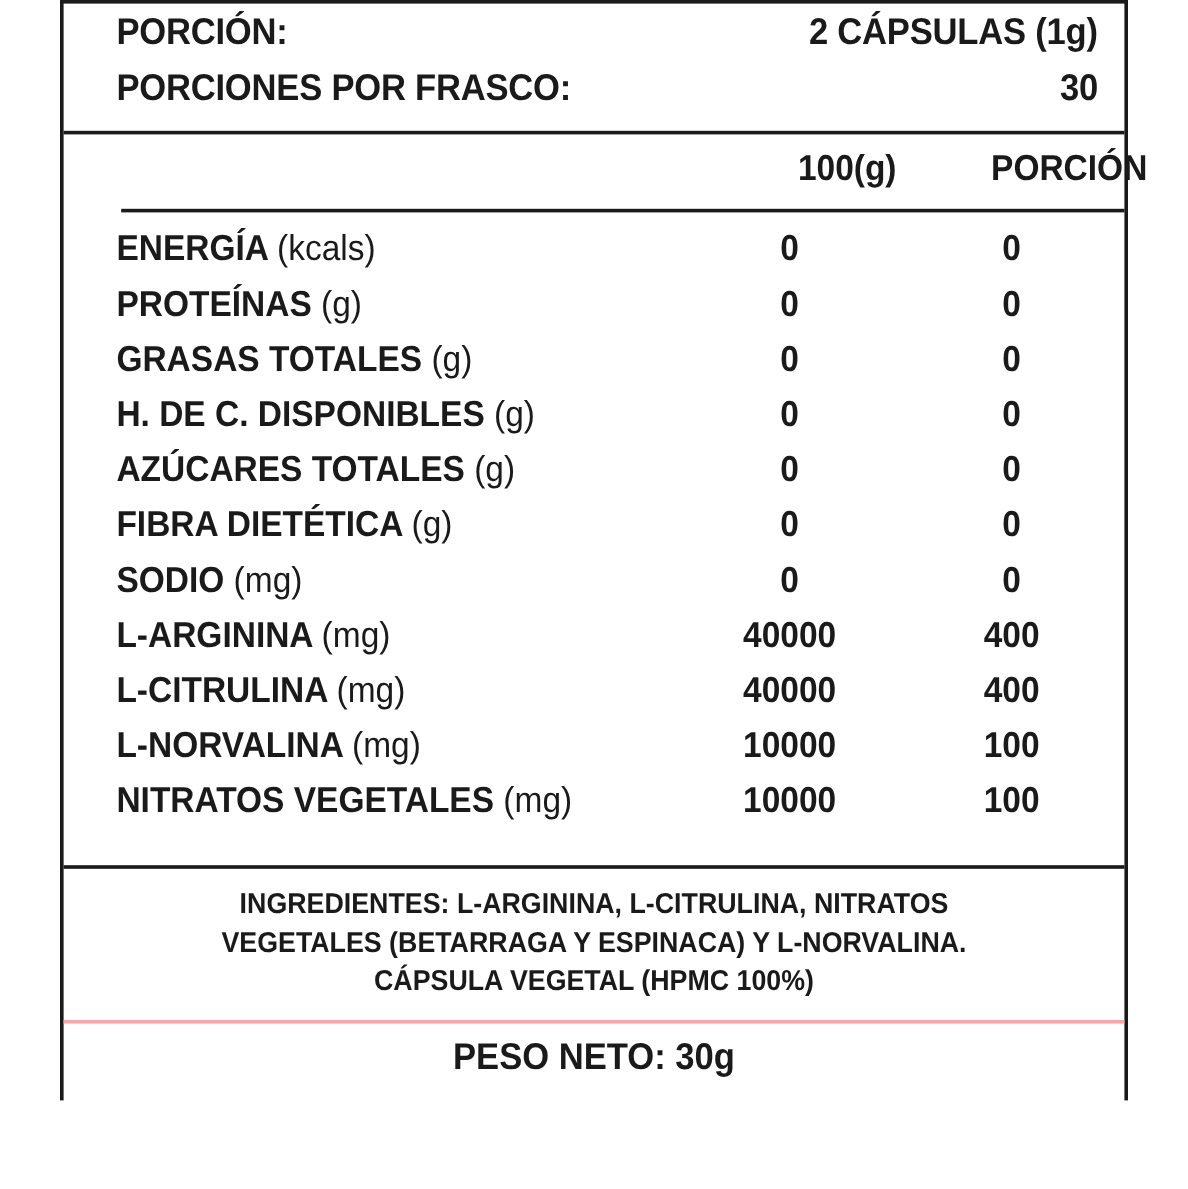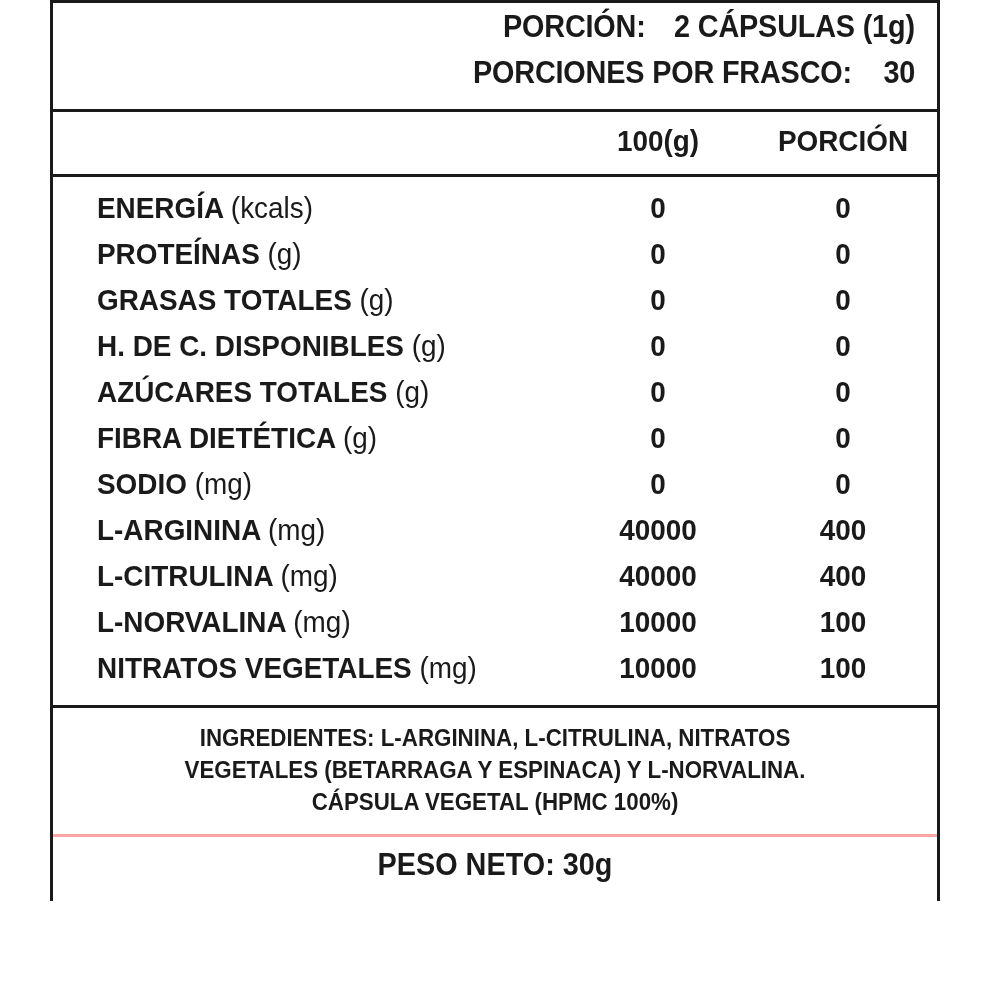--- a/index.html
+++ b/index.html
@@ -28,59 +28,60 @@
   }
 
   
   .serving-block {
     border-bottom: 3px solid #1a1a1a;
     padding: 6px 22px 8px 44px;
   }
   .serving-row {
     display: flex;
     align-items: baseline;
-    justify-content: flex-end;
+    justify-content: space-between;
     height: 46px;
   }
   .serving-label,
   .serving-value {
     font-size: 31px;
     font-weight: 700;
     letter-spacing: -0.2px;
     white-space: nowrap;
     transform: scaleX(0.93);
     transform-origin: left bottom;
   }
   .serving-value {
     transform-origin: right bottom;
   }
 
   
   .colhead-block {
     border-bottom: 3px solid #1a1a1a;
     height: 62px;
     position: relative;
+    margin-left: 48px;
   }
   .colhead-100g,
   .colhead-porcion {
     position: absolute;
     top: 12px;
     font-size: 30px;
     font-weight: 700;
     text-align: center;
     white-space: nowrap;
     transform: scaleX(0.93);
   }
   .colhead-100g   { left: 530px; width: 150px; }
   .colhead-porcion{ left: 700px; width: 180px; }
 
   
   .nutrients-block {
     border-bottom: 3px solid #1a1a1a;
-    padding: 10px 0 12px 0;
+    padding: 10px 0 28px 0;
   }
   .nutrient-row {
     position: relative;
     height: 46px;
   }
   .nutrient-name {
     position: absolute;
     left: 44px;
     top: 4px;
     font-size: 30px;

